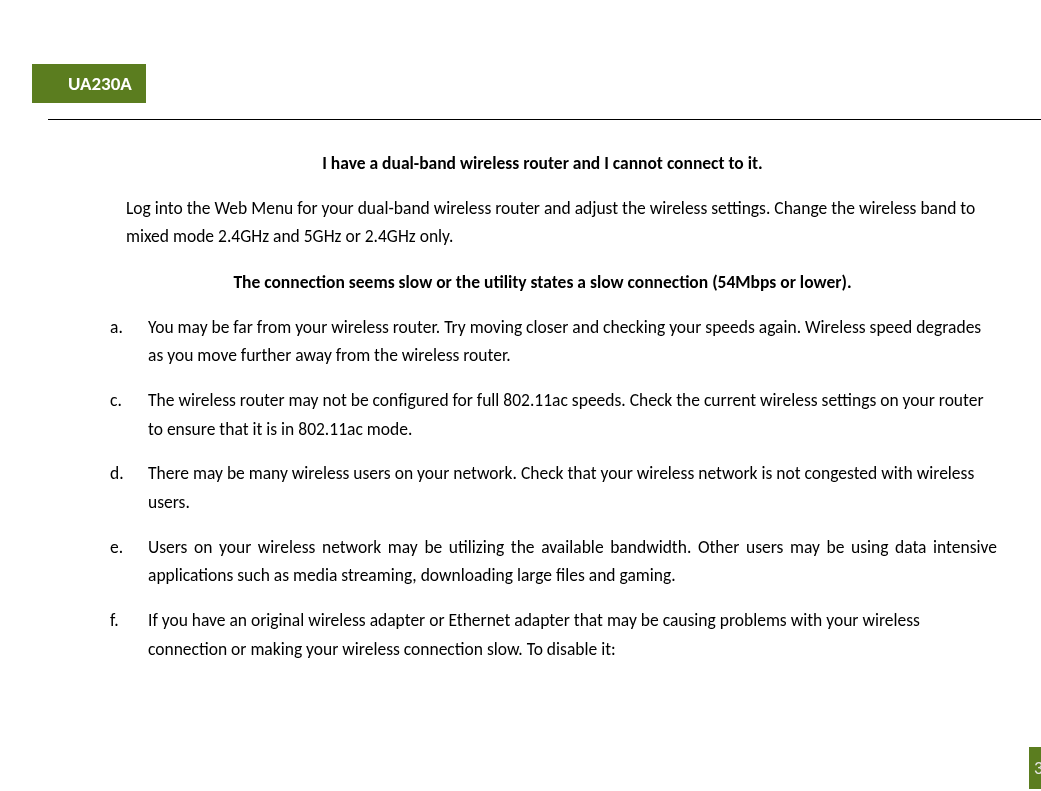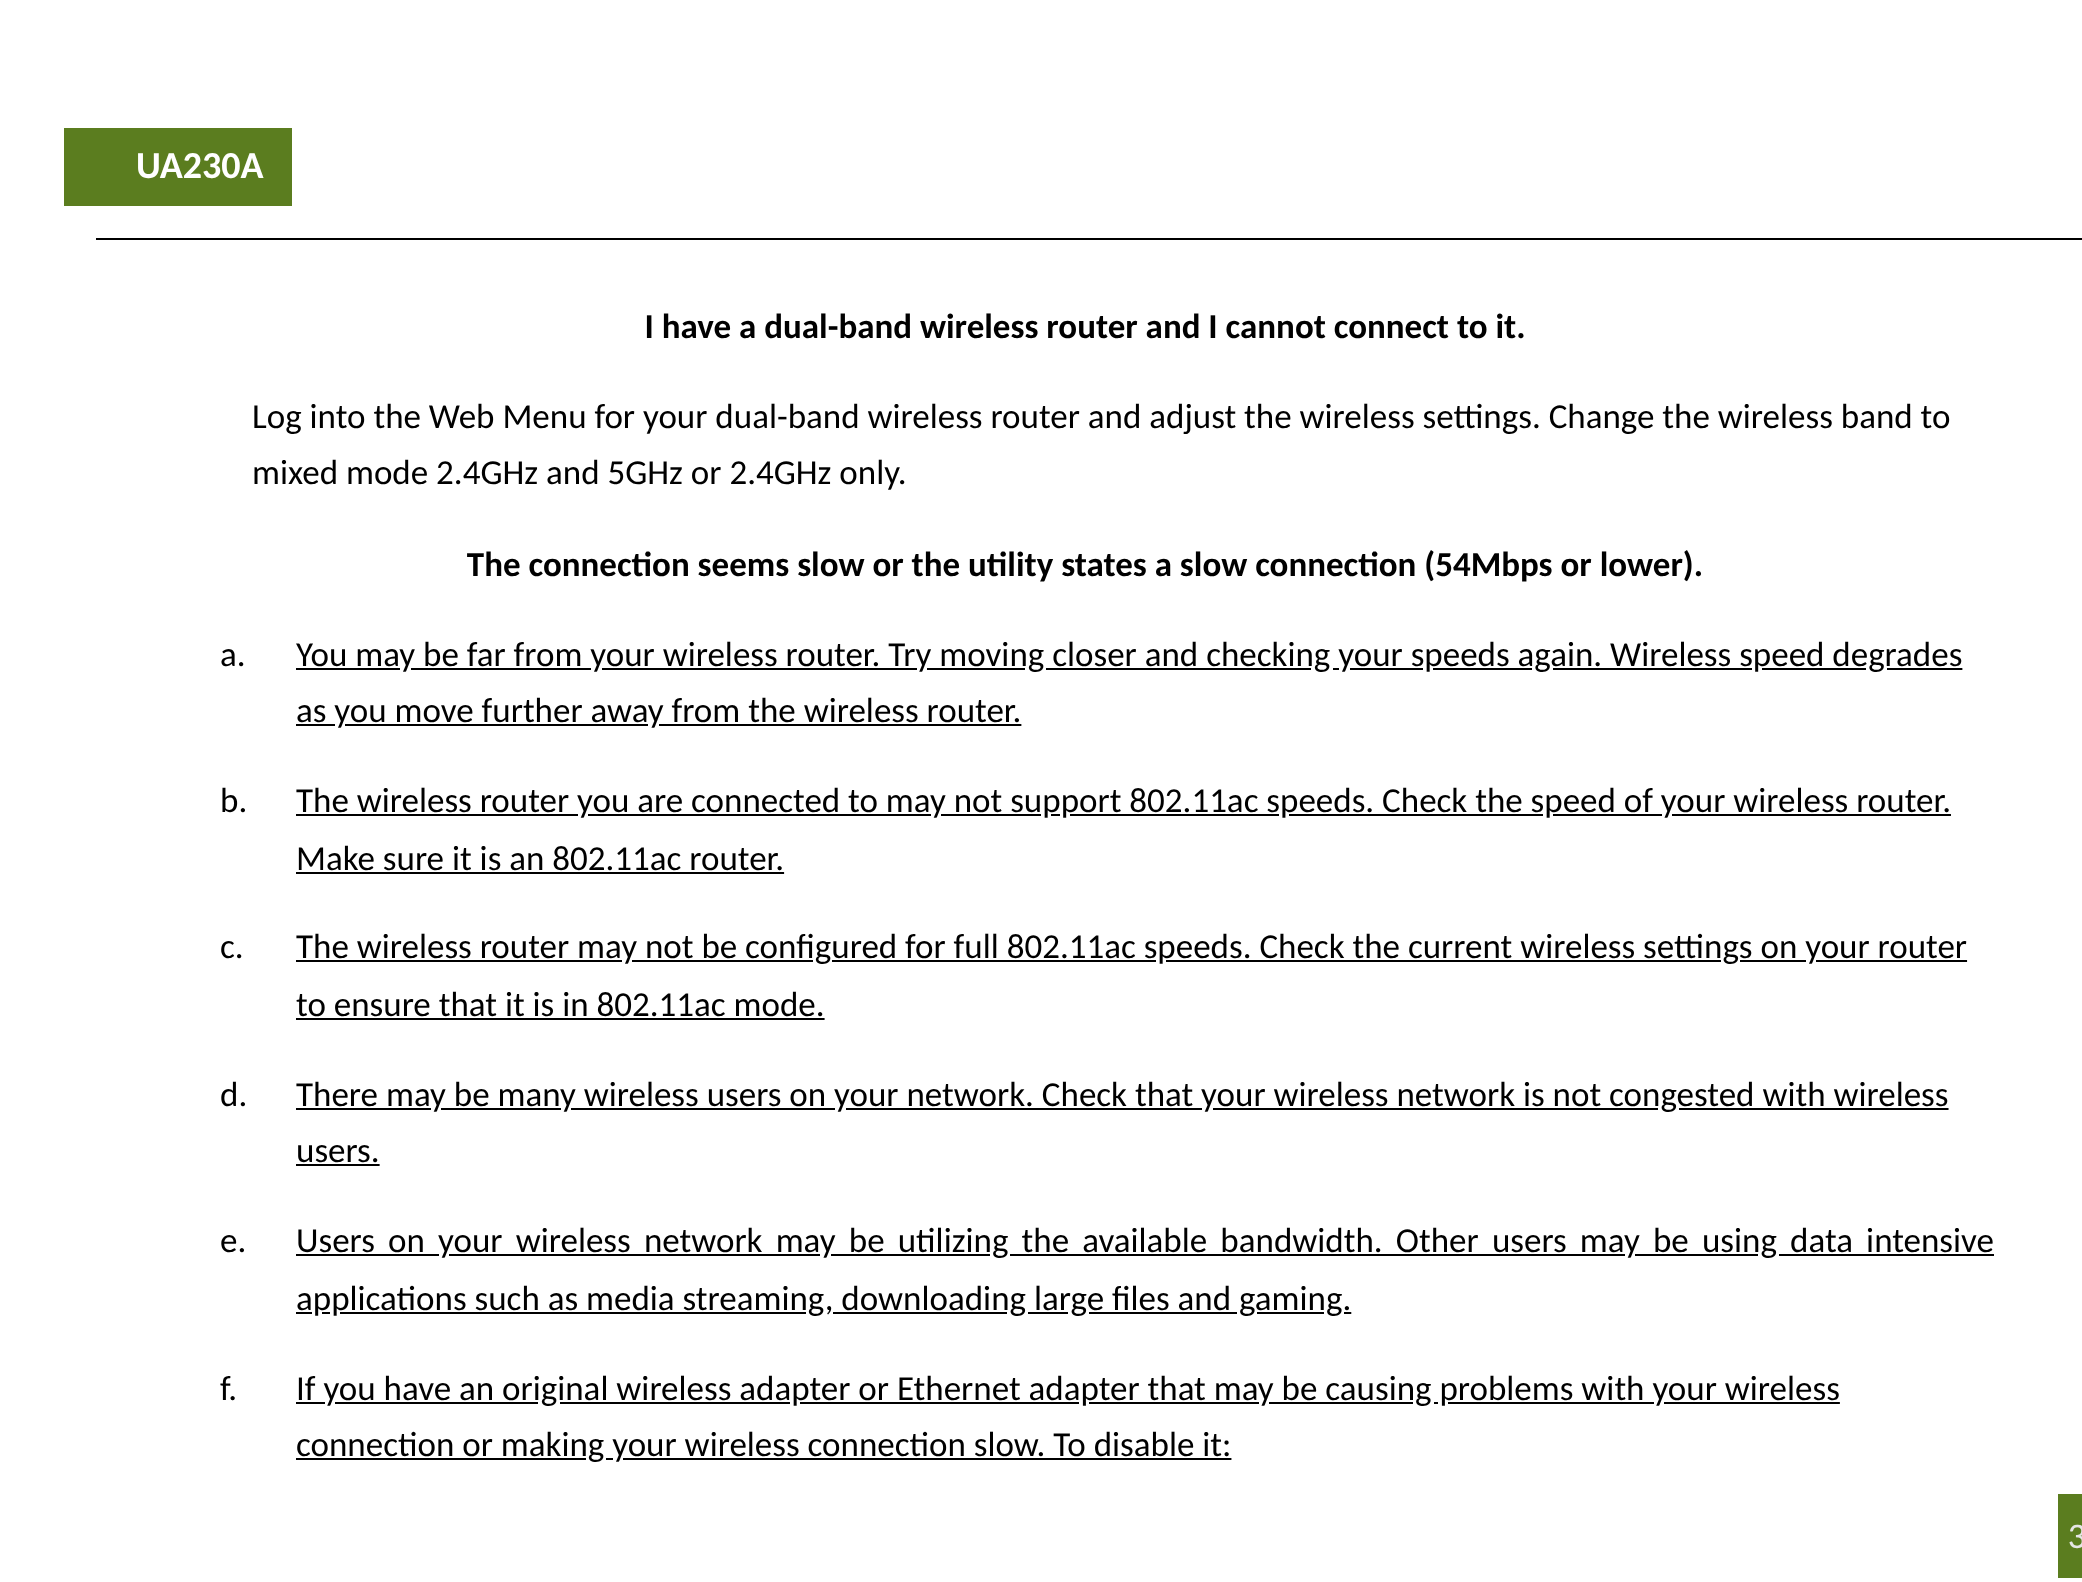--- a/index.html
+++ b/index.html
@@ -51,21 +51,20 @@
     .paragraph {
       font-size: 17.5px;
       line-height: 1.64;
       margin-left: 70px;
       margin-bottom: 20px;
     }
     .ol {
       list-style: none;
       counter-reset: item;
       margin-left: 38px;
-      text-decoration: underline;
     }
     .ol-item {
       font-size: 17.5px;
       line-height: 1.64;
       position: relative;
       padding-left: 38px;
       margin-bottom: 0;
     }
     .ol-item::before {
       content: attr(data-marker);
@@ -100,21 +99,20 @@
 
 <div class="content">
 
   <div class="heading">I have a dual-band wireless router and I cannot connect to it.</div>
   <div class="paragraph">Log into the Web Menu for your dual-band wireless router and adjust the wireless settings. Change the wireless band to mixed mode 2.4GHz and 5GHz or 2.4GHz only.</div>
 
   <div class="heading">The connection seems slow or the utility states a slow connection (54Mbps or lower).</div>
 
   <ol class="ol">
     <li class="ol-item" data-marker="a.">You may be far from your wireless router. Try moving closer and checking your speeds again. Wireless speed degrades as you move further away from the wireless router.</li>
-    <li class="ol-item" data-marker="b.">The wireless router you are connected to may not support 802.11ac speeds. Check the speed of your wireless router. Make sure it is an 802.11ac router.</li>
     <li class="ol-item" data-marker="c.">The wireless router may not be configured for full 802.11ac speeds. Check the current wireless settings on your router to ensure that it is in 802.11ac mode.</li>
     <li class="ol-item" data-marker="d.">There may be many wireless users on your network. Check that your wireless network is not congested with wireless users.</li>
     <li class="ol-item justify" data-marker="e.">Users on your wireless network may be utilizing the available bandwidth. Other users may be using data intensive applications such as media streaming, downloading large files and gaming.</li>
     <li class="ol-item" data-marker="f.">If you have an original wireless adapter or Ethernet adapter that may be causing problems with your wireless connection or making your wireless connection slow. To disable it:</li>
   </ol>
 
 </div>
 
 <div class="page-tab">38</div>
 

